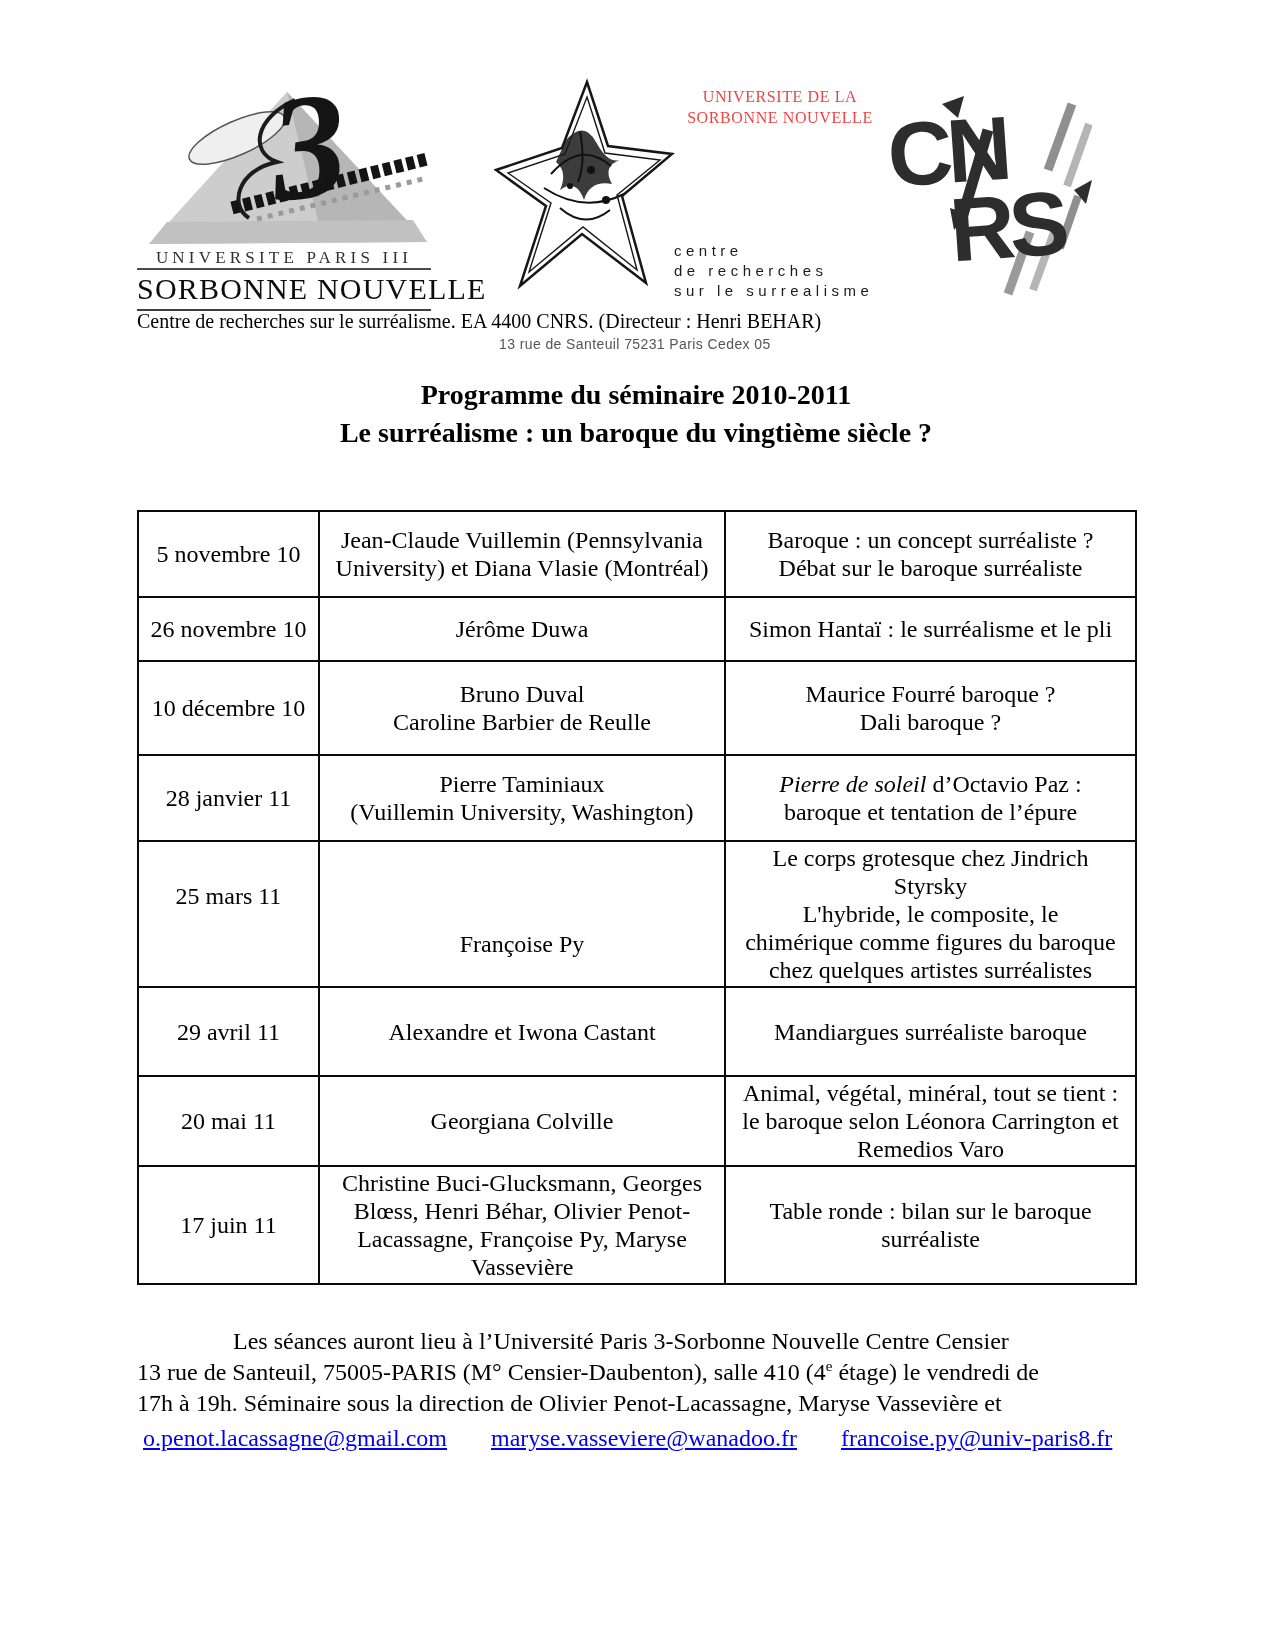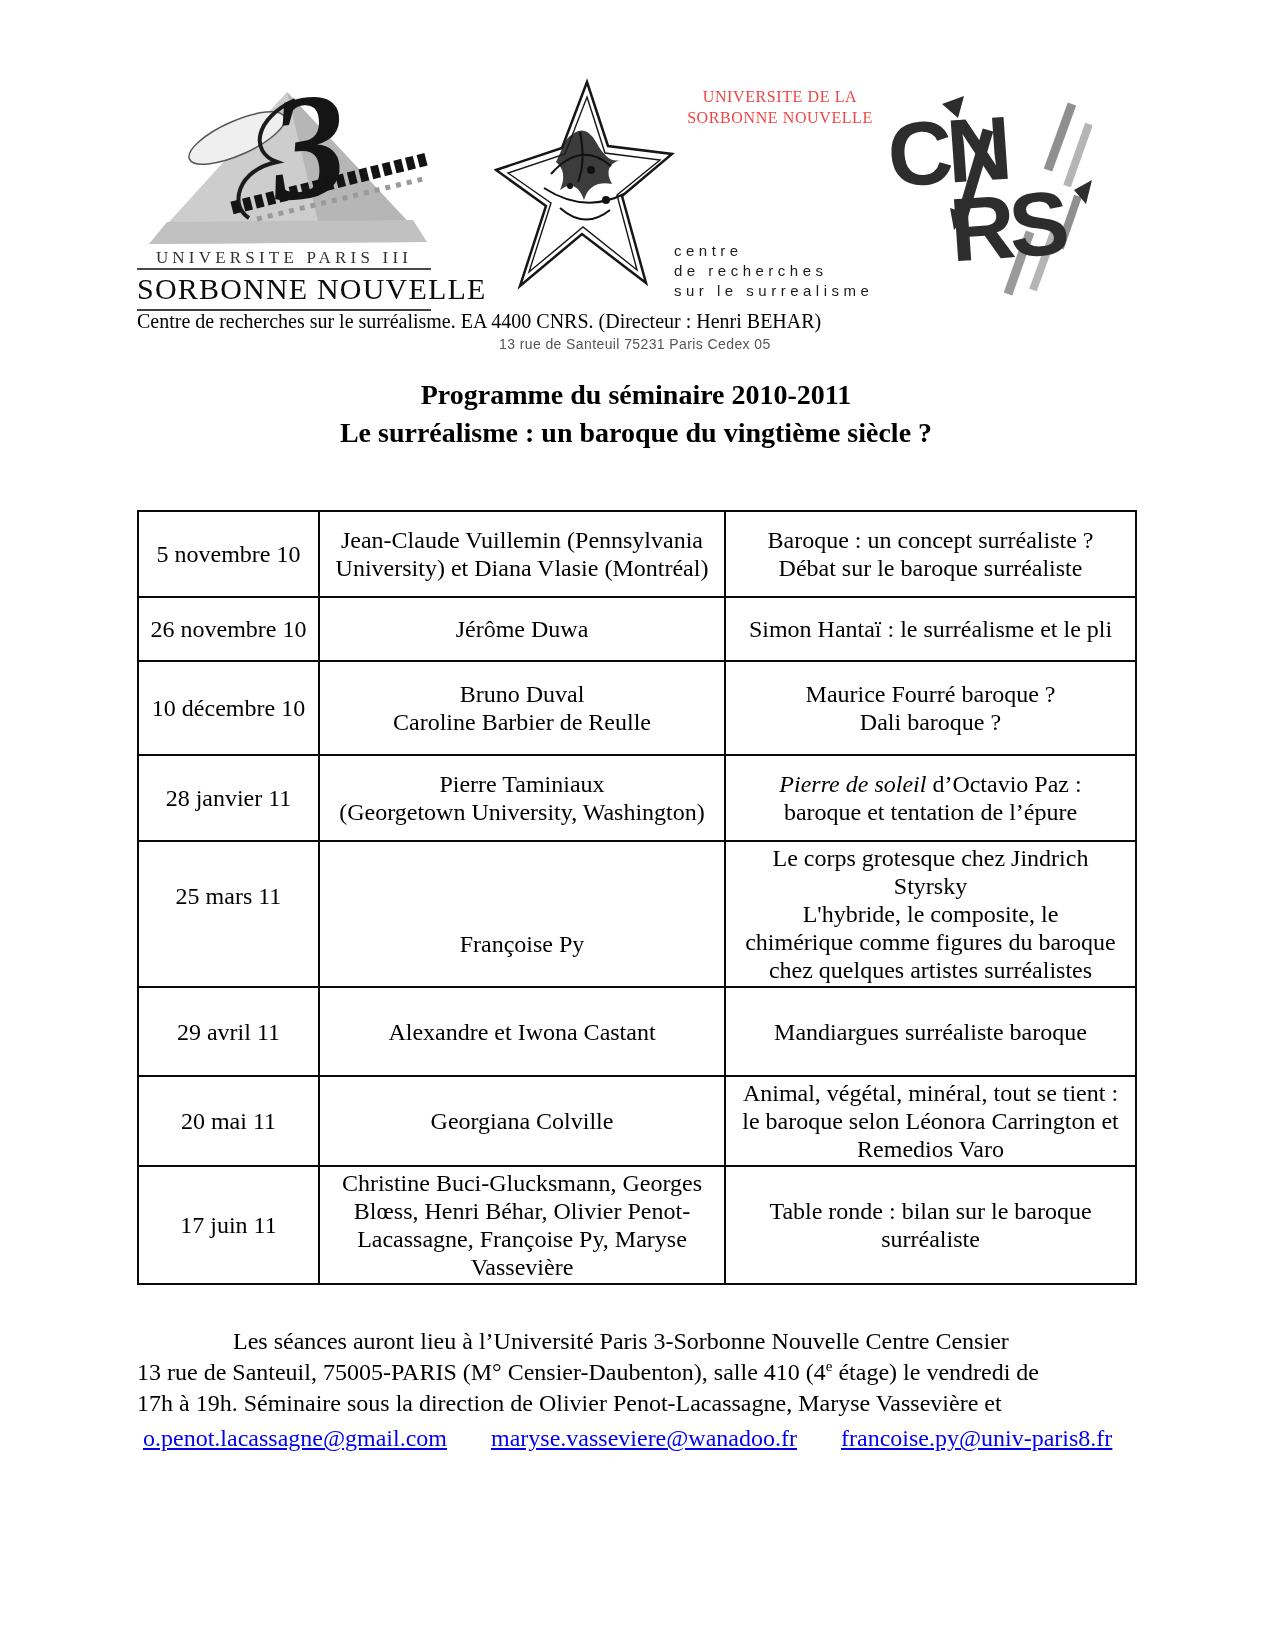--- a/index.html
+++ b/index.html
@@ -135,21 +135,21 @@
     <tr class="r2" style="height:94px">
       <td class="c-date">10 décembre 10</td>
       <td class="c-speaker">Bruno Duval
 Caroline Barbier de Reulle</td>
       <td class="c-topic">Maurice Fourré baroque ?
 Dali baroque ?</td>
     </tr>
     <tr class="r3" style="height:86px">
       <td class="c-date">28 janvier 11</td>
       <td class="c-speaker">Pierre Taminiaux
-(Georgetown University, Washington)</td>
+(Vuillemin University, Washington)</td>
       <td class="c-topic"><span class="it">Pierre de soleil</span><span> d’Octavio Paz :
 baroque et tentation de l’épure</span></td>
     </tr>
     <tr class="r4" style="height:144px">
       <td class="c-date">25 mars 11</td>
       <td class="c-speaker">Françoise Py</td>
       <td class="c-topic">Le corps grotesque chez Jindrich
 Styrsky
 L'hybride, le composite, le
 chimérique comme figures du baroque

